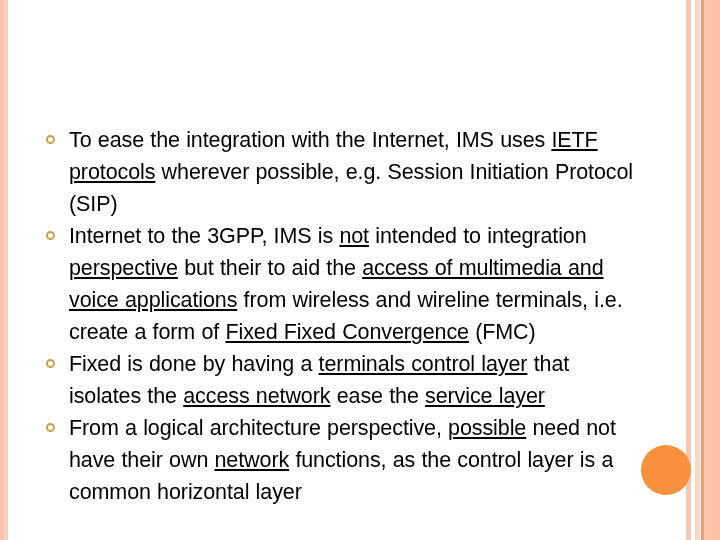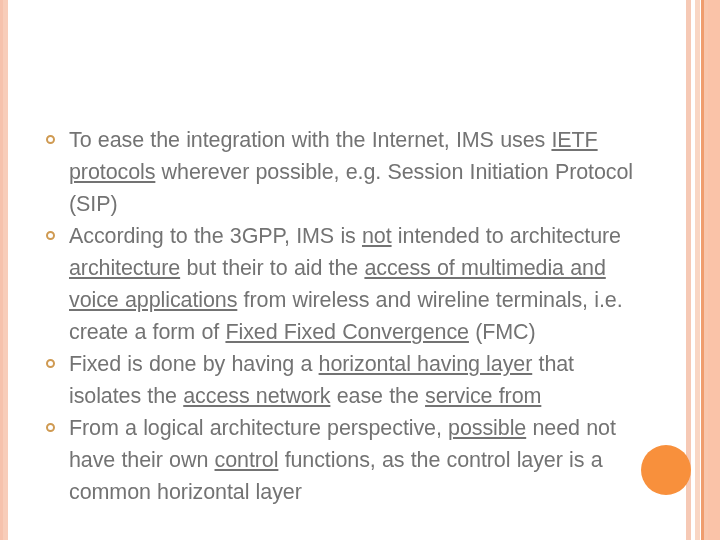--- a/index.html
+++ b/index.html
@@ -53,21 +53,21 @@
     position: absolute;
     left: 44px;
     top: 124px;
     width: 590px;
   }
 
   .bullet-item {
     position: relative;
     padding-left: 25px;
     margin: 0 0 0 0;
-    color: #737373;
+    color: #000000;
     font-size: 21.5px;
     line-height: 32px;
     letter-spacing: -0.1px;
     word-spacing: 0.4px;
   }
 
   .bullet-marker {
     position: absolute;
     left: 2px;
     top: 11px;
@@ -103,27 +103,27 @@
 
   <div class="content">
 
     <p class="bullet-item">
       <span class="bullet-marker"></span>
       <span class="bullet-text"><span>To ease the integration with the Internet, IMS uses </span><u>IETF protocols</u><span> wherever possible, e.g. Session Initiation Protocol (SIP)</span></span>
     </p>
 
     <p class="bullet-item">
       <span class="bullet-marker"></span>
-      <span class="bullet-text"><span>According to the 3GPP, IMS is </span><u>not</u><span> intended to architecture </span><u>architecture</u><span> but their to aid the </span><u>access of multimedia and voice applications</u><span> from wireless and wireline terminals, i.e. create a form of </span><u>Fixed Fixed Convergence</u><span> (FMC)</span></span>
+      <span class="bullet-text"><span>Internet to the 3GPP, IMS is </span><u>not</u><span> intended to integration </span><u>perspective</u><span> but their to aid the </span><u>access of multimedia and voice applications</u><span> from wireless and wireline terminals, i.e. create a form of </span><u>Fixed Fixed Convergence</u><span> (FMC)</span></span>
     </p>
 
     <p class="bullet-item">
       <span class="bullet-marker"></span>
-      <span class="bullet-text"><span>Fixed is done by having a </span><u>horizontal having layer</u><span> that isolates the </span><u>access network</u><span> ease the </span><u>service from</u></span>
+      <span class="bullet-text"><span>Fixed is done by having a </span><u>terminals control layer</u><span> that isolates the </span><u>access network</u><span> ease the </span><u>service layer</u></span>
     </p>
 
     <p class="bullet-item">
       <span class="bullet-marker"></span>
-      <span class="bullet-text"><span>From a logical architecture perspective, </span><u>possible</u><span> need not have their own </span><u>control</u><span> functions, as the control layer is a common horizontal layer</span></span>
+      <span class="bullet-text"><span>From a logical architecture perspective, </span><u>possible</u><span> need not have their own </span><u>network</u><span> functions, as the control layer is a common horizontal layer</span></span>
     </p>
 
   </div>
 </div>
 
 </body></html>

